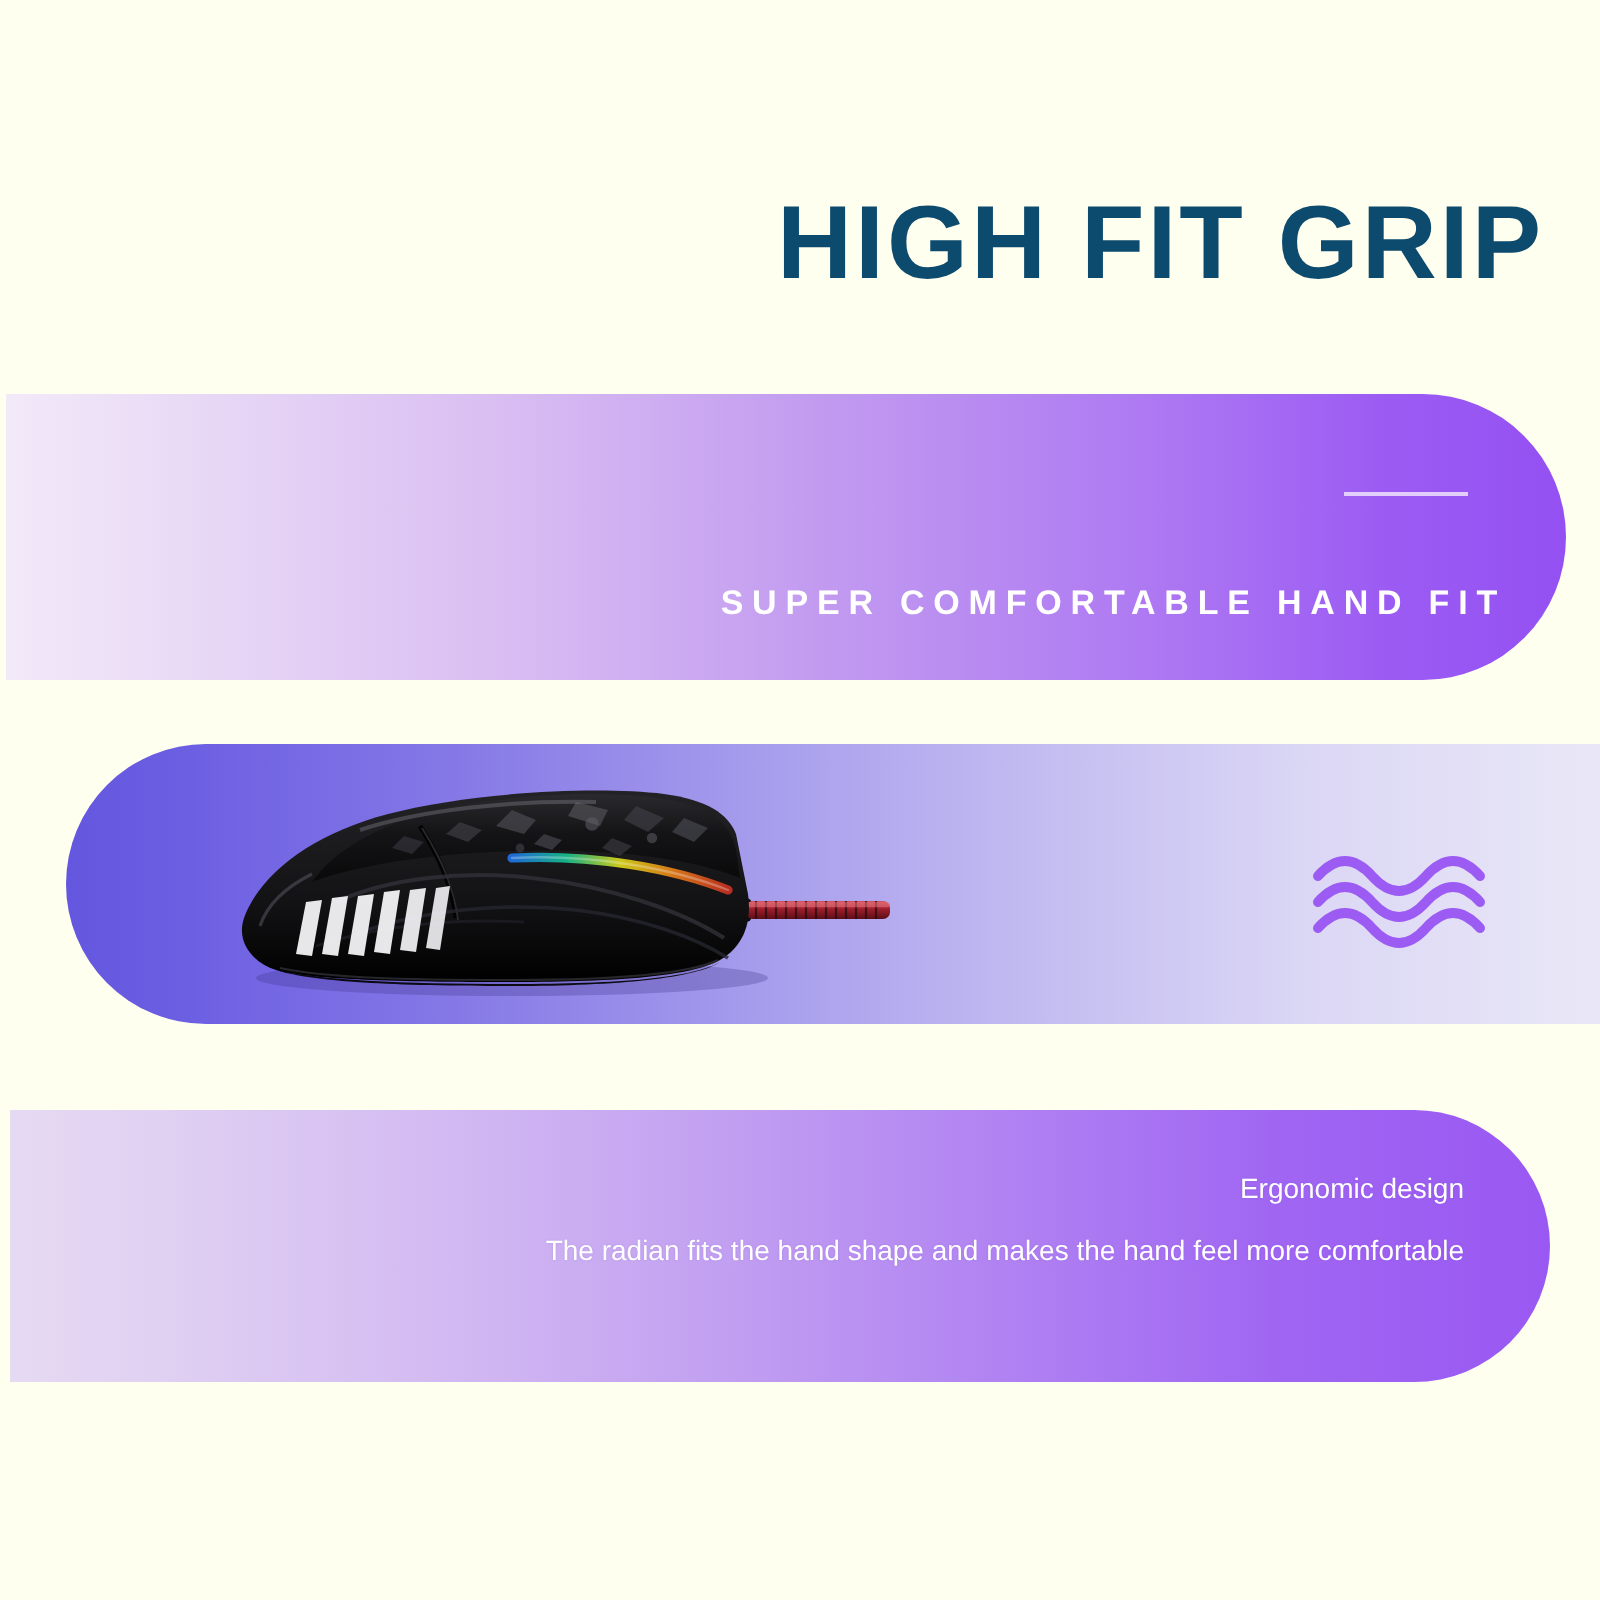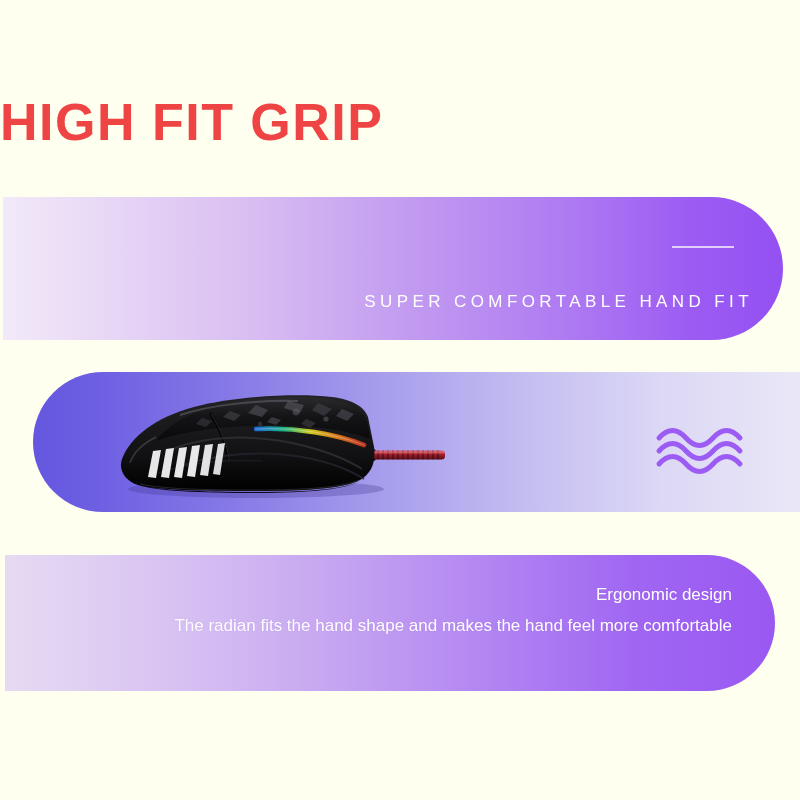--- a/index.html
+++ b/index.html
@@ -23,25 +23,25 @@
     background: #FFFFF0;
     overflow: hidden;
   }
 
   
   .headline {
     position: absolute;
     left: 0;
     top: 96px;
     width: 772px;
-    text-align: left;
+    text-align: right;
     font-size: 52px;
     font-weight: 700;
     letter-spacing: 1.5px;
-    color: #ef4444;
+    color: #0c4a6e;
     line-height: 1;
     white-space: nowrap;
   }
 
   
   .banner-top {
     position: absolute;
     left: 3px;
     top: 197px;
     width: 780px;
@@ -63,21 +63,21 @@
     width: 62px;
     height: 2px;
     background: #EFE2FB;
     opacity: .85;
   }
   .banner-top-text {
     position: absolute;
     right: 30px;
     bottom: 28px;
     font-size: 17px;
-    font-weight: 400;
+    font-weight: 700;
     letter-spacing: 4.4px;
     color: #FFFFFF;
     white-space: nowrap;
   }
 
   
   .banner-mid {
     position: absolute;
     left: 33px;
     top: 372px;
@@ -127,21 +127,21 @@
                 #C2A0F1 46%,
                 #B183F2 64%,
                 #A066F2 82%,
                 #9A58F2 100%);
     box-sizing: border-box;
     padding: 24px 43px 0 0;
     text-align: right;
   }
   .copy-line {
     color: #FFFFFF;
-    font-size: 17px;
+    font-size: 14px;
     font-weight: 400;
     line-height: 31px;
     white-space: nowrap;
     text-shadow: 0 0 1px rgba(120,70,190,.25);
     padding-left: 12px;
   }
 </style>
 </head>
 <body>
 

